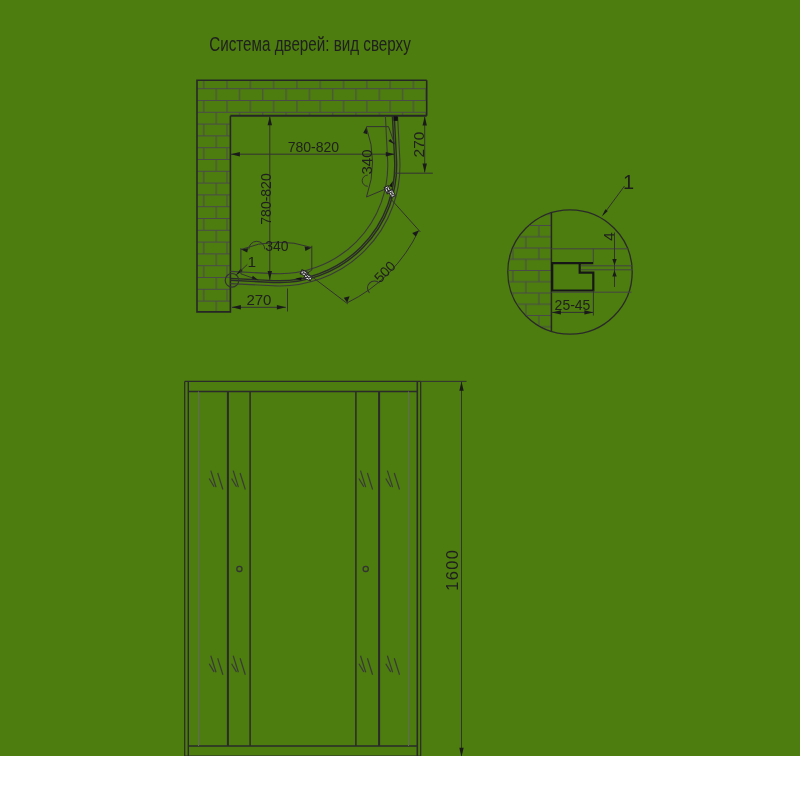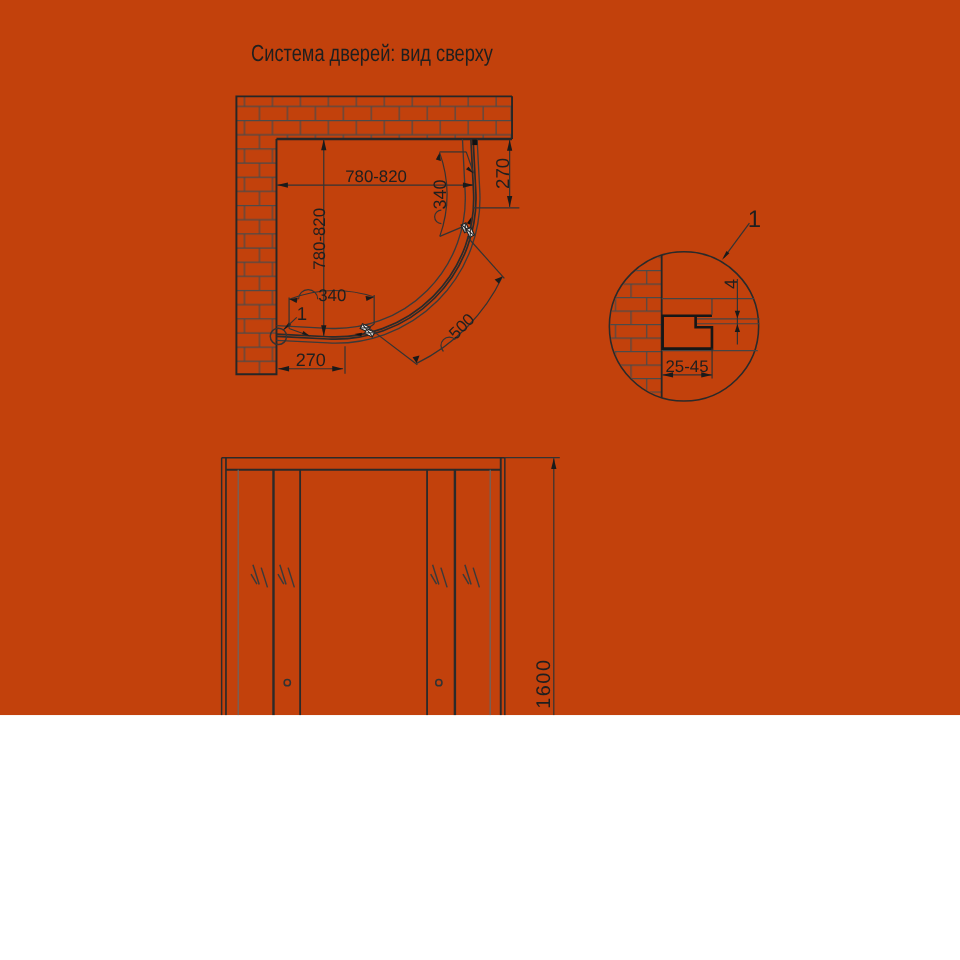--- a/index.html
+++ b/index.html
@@ -1,16 +1,16 @@
 <!DOCTYPE html>
 <html><head>
 <meta charset="utf-8">
 <style>
   html,body{margin:0;padding:0;background:#fff;}
-  .page{width:800px;height:596px;position:relative;background:#c2410c;overflow:hidden;}
+  .page{width:800px;height:756px;position:relative;background:#4d7c0f;overflow:hidden;}
   text{font-family:"Liberation Sans", sans-serif; fill:#1f1f1f;}
 </style>
 </head>
 <body>
 <div class="page">
 <svg width="800" height="800" viewBox="0 0 800 800">
 <defs>
   <pattern id="brick1" patternUnits="userSpaceOnUse" x="197" y="76.4" width="23.3" height="23.6">
     <path d="M0,0.5 H23.3 M0,12.3 H23.3 M6.75,0.5 V12.3 M19.25,12.3 V23.6 M19.25,0 V0.5" stroke="#4a4a4a" stroke-width="1" fill="none"></path>
   </pattern>

